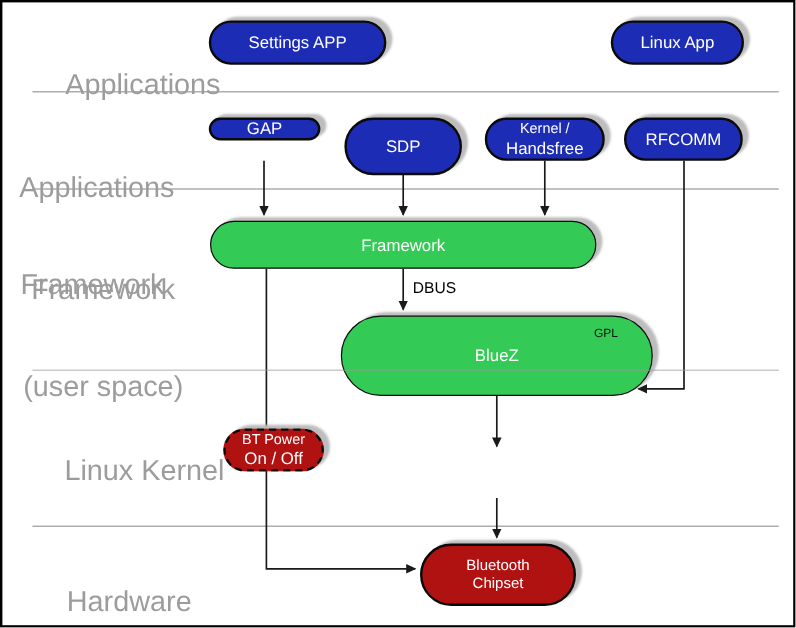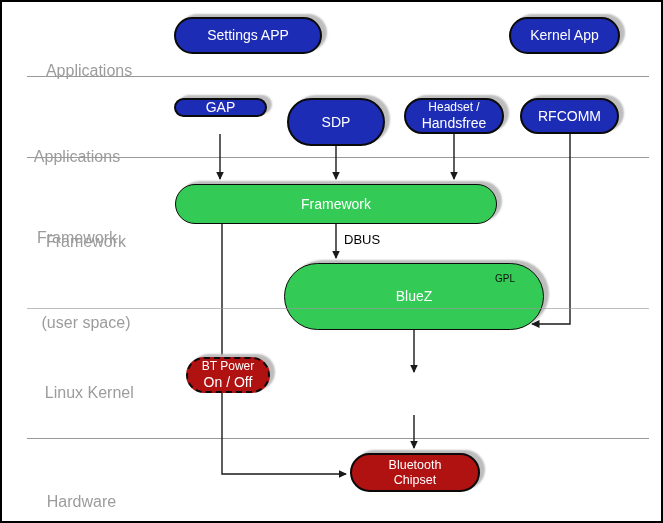--- a/index.html
+++ b/index.html
@@ -14,21 +14,21 @@
     margin:0 auto;
   }
   .divider {
     position:absolute; height:1px; left:25px; width:622px;
     background:var(--divider,#999); z-index:1;
   }
   .divider.over { z-index:4; opacity:0.65; }
   .layer-label {
     position:absolute;
     color:var(--label_gray,#9c9c9c);
-    font-size:16px; line-height:27px;
+    font-size:24px; line-height:27px;
     text-align:center; z-index:5; white-space:pre;
   }
   .pill {
     position:absolute;
     display:flex; flex-direction:column;
     align-items:center; justify-content:center;
     border-radius:999px;
     color:#fff; text-align:center;
     box-sizing:border-box;
     box-shadow:5px -3px 2px var(--shadow,#bdbdbd);
@@ -96,48 +96,48 @@
       <path d="M412 413 V446" marker-end="url(#arr)"></path>
     </g>
   </svg>
 
   <div class="edge-label" style="left:342px; top:230px;">DBUS</div>
 
   <div class="pill blue" style="left:172px; top:15px; width:148px; height:37px;">
     <span>Settings APP</span>
   </div>
   <div class="pill blue" style="left:507px; top:15px; width:111px; height:37px;">
-    <span>Kernel App</span>
+    <span>Linux App</span>
   </div>
 
   <div class="pill blue" style="left:172px; top:96px; width:93px; height:19px;">
     <span>GAP</span>
   </div>
   <div class="pill blue" style="left:285px; top:96px; width:98px; height:48px;">
     <span>SDP</span>
   </div>
   <div class="pill blue" style="left:402px; top:96px; width:100px; height:36px;">
-    <span class="ln1">Headset /</span>
+    <span class="ln1">Kernel /</span>
     <span class="sub">Handsfree</span>
   </div>
   <div class="pill blue" style="left:518px; top:96px; width:99px; height:36px;">
     <span>RFCOMM</span>
   </div>
 
   <div class="pill green" style="left:173px; top:182px; width:322px; height:40px;">
     <span>Framework</span>
   </div>
   <div class="pill green" style="left:282px; top:261px; width:260px; height:67px;">
     <span>BlueZ</span>
     <span class="gpl-tag">GPL</span>
   </div>
 
   <div class="pill red" style="left:184px; top:355px; width:84px; height:36px;">
     <span class="ln1">BT Power</span>
     <span class="sub">On / Off</span>
   </div>
 
-  <div class="pill red-solid" style="left:348px; top:451px; width:130px; height:39px;">
+  <div class="pill red-solid" style="left:348px; top:451px; width:130px; height:52px;">
     <span class="two">Bluetooth</span>
     <span class="two">Chipset</span>
   </div>
 
 </div>
 
 </body></html>

